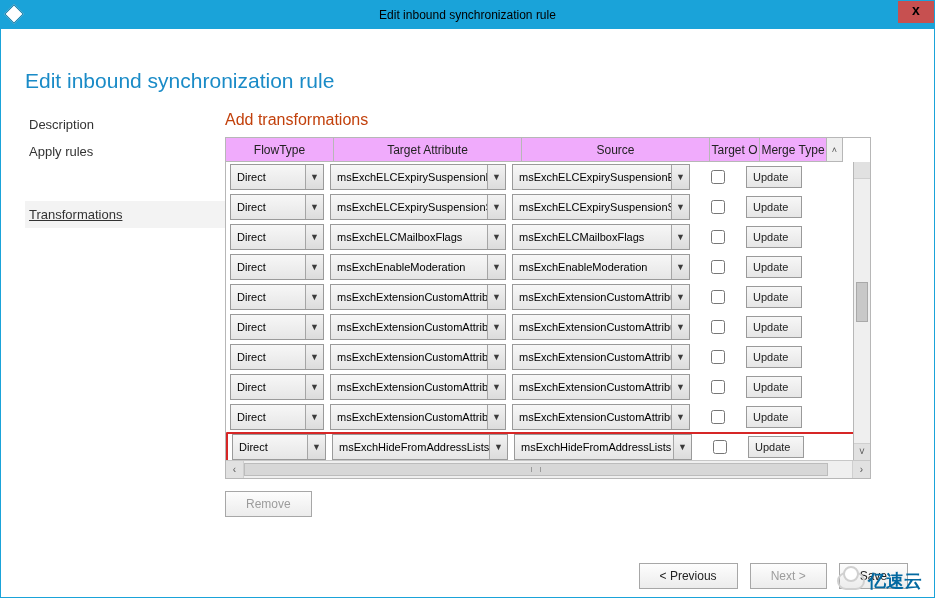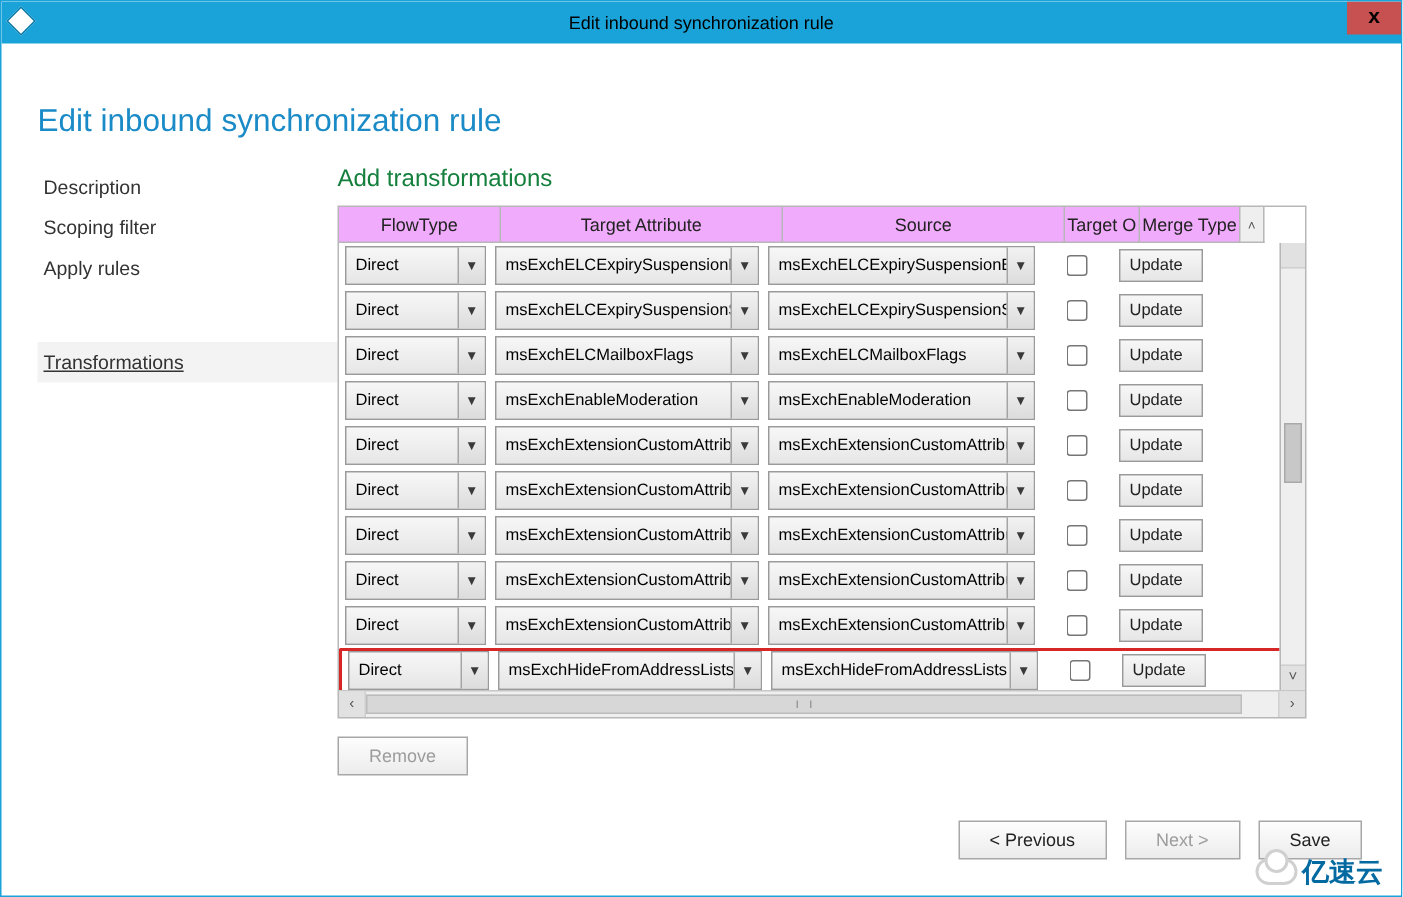--- a/index.html
+++ b/index.html
@@ -8,21 +8,21 @@
   .titlebar { height: 28px; background: #1aa3d9; display: flex; align-items: center; justify-content: center; position: relative; color: #000; font-size: 12px; }
   .titlebar .title-icon { position: absolute; left: 6px; top: 6px; width: 14px; height: 14px; background: #fff; transform: rotate(45deg); border: 1px solid #0a7aa8; }
   .close-btn { position: absolute; right: 0; top: 0; width: 36px; height: 22px; background: #c75050; color: #000; text-align: center; line-height: 18px; font-weight: bold; font-size: 14px; font-family: Arial, sans-serif; cursor: pointer; }
   .content { position: absolute; top: 40px; left: 0; right: 0; bottom: 0; padding: 20px 24px 12px 24px; }
   .page-title { color: #1a8bc7; font-size: 21px; font-weight: 400; margin: 8px 0 18px 0; }
   .body-row { display: flex; align-items: flex-start; }
   .left-nav { width: 200px; flex: 0 0 200px; }
   .nav-item { padding: 6px 4px; color: #333; font-size: 13px; cursor: pointer; }
   .nav-item.active { text-decoration: underline; background: #f3f3f3; margin-top: 36px; }
   .main { flex: 1; }
-  .section-title { font-size: 16px; color: #15803d; margin: 0 0 8px 0; }
+  .section-title { font-size: 16px; color: #c2410c; margin: 0 0 8px 0; }
   .grid-frame { border: 1px solid #b7b7b7; width: 646px; position: relative; }
   .grid-scroll { height: 322px; overflow: hidden; position: relative; }
   .headers { display: flex; height: 24px; }
   .hcell { border-right: 1px solid #b7b7b7; border-bottom: 1px solid #b7b7b7; background: #f0abfc; display: flex; align-items: center; justify-content: center; font-size: 12px; color: #222; overflow: hidden; white-space: nowrap; }
   .col-flow   { width: 108px; }
   .col-target { width: 188px; }
   .col-source { width: 188px; text-align: center; }
   .col-apply  { width: 50px; }
   .col-merge  { width: 66px; border-right: none; }
   .col-scroll { width: 17px; background: #efefef; border-left:1px solid #b7b7b7; }
@@ -45,42 +45,41 @@
   .merge-btn { width:56px; height:22px; background:linear-gradient(#f7f7f7,#e6e6e6); border:1px solid #9a9a9a; display:flex; align-items:center; padding:0 6px; font-size:11px; cursor:pointer; }
   .hscroll { height:18px; border-top:1px solid #c7c7c7; display:flex; align-items:stretch; background:#efefef; }
   .hscroll .sarrow { width:18px; display:flex; align-items:center; justify-content:center; font-size:10px; color:#555; background:#e1e1e1; border-right:1px solid #cfcfcf; user-select:none; }
   .hscroll .sarrow:last-child { border-right:none; border-left:1px solid #cfcfcf; }
   .hscroll .track { flex:1; position:relative; }
   .hscroll .thumb { position:absolute; top:2px; bottom:2px; left:0; width:96%; background:#d7d7d7; border:1px solid #bcbcbc; }
   .hscroll .grip { position:absolute; left:50%; top:3px; bottom:3px; width:10px; transform:translateX(-50%); border-left:1px solid #9b9b9b; border-right:1px solid #9b9b9b; }
   .below-buttons { display:flex; gap:10px; margin-top:12px; }
   .std-btn { height:26px; padding:0 20px; border:1px solid #a7a7a7; background:linear-gradient(#fdfdfd,#ececec); font-size:12px; color:#222; cursor:pointer; }
   .std-btn.disabled { color:#9c9c9c; cursor:default; }
-  .footer { position:absolute; bottom:24px; right:26px; display:flex; gap:12px; }
+  .footer { position:absolute; bottom:8px; right:26px; display:flex; gap:12px; }
   .watermark { position:absolute; right:12px; bottom:4px; color:#0369a1; font-size:18px; font-weight:bold; font-family:Arial,sans-serif; display:flex; align-items:center; gap:3px; pointer-events:none; }
   .watermark .cloud { width:28px; height:18px; border:2px solid #d0d0d0; border-radius:10px; position:relative; }
   .watermark .cloud::before { content:""; position:absolute; top:-8px; left:4px; width:12px; height:12px; border:2px solid #d0d0d0; border-radius:50%; background:#fff; }
 </style>
 </head>
 <body>
 
 <div class="window">
   <div class="titlebar">
     <div class="title-icon"></div>
     <span>Edit inbound synchronization rule</span>
     <div class="close-btn">x</div>
   </div>
 
   <div class="content">
     <div class="page-title">Edit inbound synchronization rule</div>
 
     <div class="body-row">
       <div class="left-nav">
         <div class="nav-item">Description</div>
-        <div class="nav-item">Scoping filter</div>
         <div class="nav-item">Apply rules</div>
         <div class="nav-item active">Transformations</div>
       </div>
 
       <div class="main">
         <div class="section-title">Add transformations</div>
 
         <div class="grid-frame">
           <div class="grid-scroll">
 

